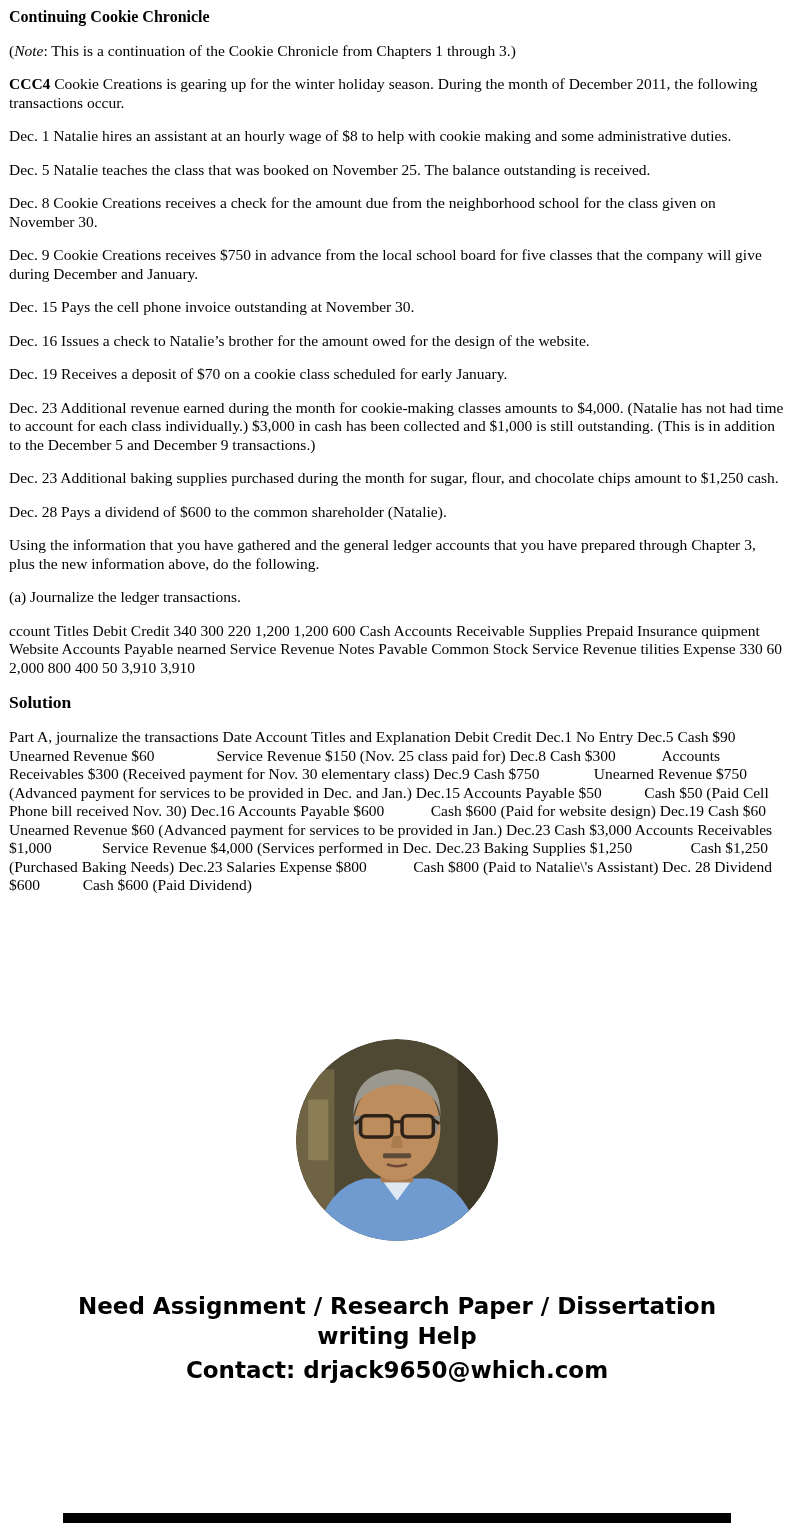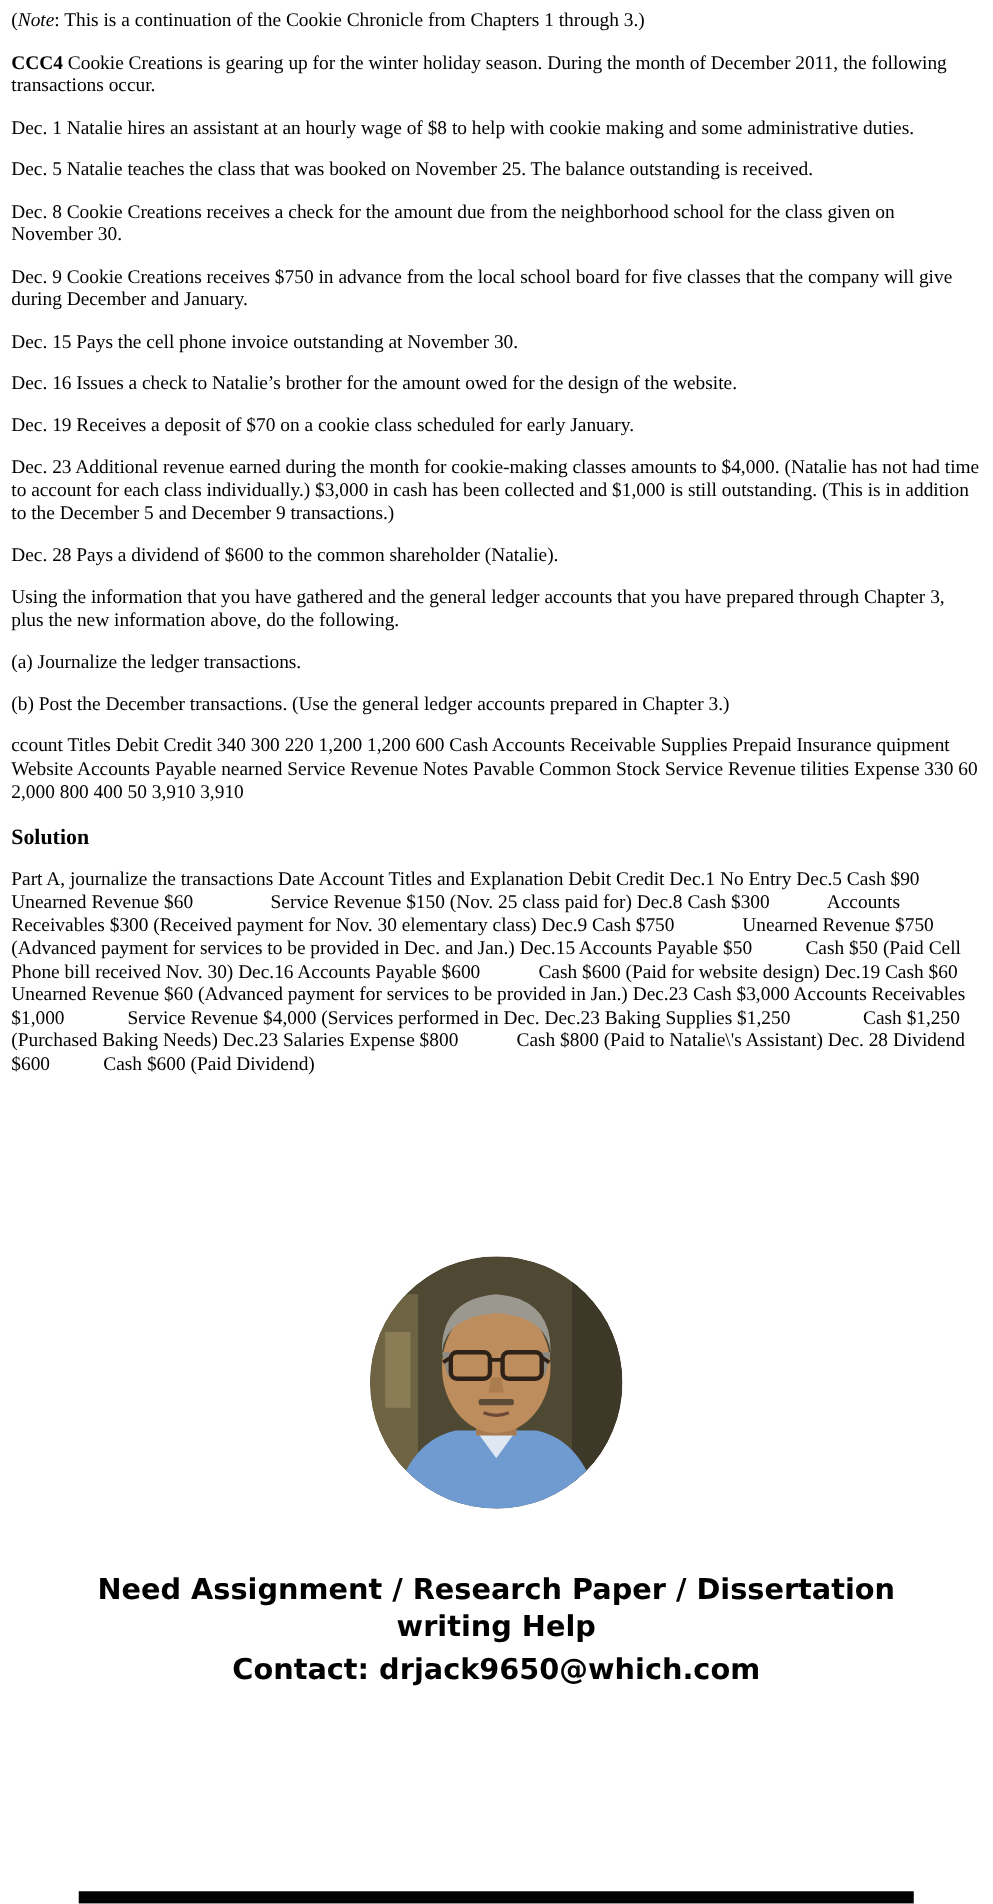--- a/index.html
+++ b/index.html
@@ -64,38 +64,39 @@
     width: 668px;
     height: 10px;
     background: #000000;
   }
 </style>
 </head>
 <body>
 
 <div class="page">
 
+  <h1 class="doc-title">Continuing Cookie Chronicle</h1>
 
   <p><span>(</span><em>Note</em><span>: This is a continuation of the Cookie Chronicle from Chapters 1 through 3.)</span></p>
 
   <p><strong>CCC4</strong><span> Cookie Creations is gearing up for the winter holiday season. During the month of December 2011, the following transactions occur.</span></p>
 
   <p>Dec. 1 Natalie hires an assistant at an hourly wage of $8 to help with cookie making and some administrative duties.</p>
   <p>Dec. 5 Natalie teaches the class that was booked on November 25. The balance outstanding is received.</p>
   <p>Dec. 8 Cookie Creations receives a check for the amount due from the neighborhood school for the class given on November 30.</p>
   <p>Dec. 9 Cookie Creations receives $750 in advance from the local school board for five classes that the company will give during December and January.</p>
   <p>Dec. 15 Pays the cell phone invoice outstanding at November 30.</p>
   <p>Dec. 16 Issues a check to Natalie’s brother for the amount owed for the design of the website.</p>
   <p>Dec. 19 Receives a deposit of $70 on a cookie class scheduled for early January.</p>
   <p>Dec. 23 Additional revenue earned during the month for cookie-making classes amounts to $4,000. (Natalie has not had time to account for each class individually.) $3,000 in cash has been collected and $1,000 is still outstanding. (This is in addition to the December 5 and December 9 transactions.)</p>
+  <p>Dec. 23 Additional baking supplies purchased during the month for sugar, flour, and chocolate chips amount to $1,250 cash.</p>
   <p>Dec. 28 Pays a dividend of $600 to the common shareholder (Natalie).</p>
 
   <p>Using the information that you have gathered and the general ledger accounts that you have prepared through Chapter 3, plus the new information above, do the following.</p>
   <p>(a) Journalize the ledger transactions.</p>
-  <p>(b) Post the December transactions. (Use the general ledger accounts prepared in Chapter 3.)</p>
 
   <p>ccount Titles Debit Credit 340 300 220 1,200 1,200 600 Cash Accounts Receivable Supplies Prepaid Insurance quipment Website Accounts Payable nearned Service Revenue Notes Pavable Common Stock Service Revenue tilities Expense 330 60 2,000 800 400 50 3,910 3,910</p>
 
   <h2 class="solution-title">Solution</h2>
 
   <p class="prewrap">Part A, journalize the transactions Date Account Titles and Explanation Debit Credit Dec.1 No Entry Dec.5 Cash $90 Unearned Revenue $60                Service Revenue $150 (Nov. 25 class paid for) Dec.8 Cash $300            Accounts Receivables $300 (Received payment for Nov. 30 elementary class) Dec.9 Cash $750              Unearned Revenue $750 (Advanced payment for services to be provided in Dec. and Jan.) Dec.15 Accounts Payable $50           Cash $50 (Paid Cell Phone bill received Nov. 30) Dec.16 Accounts Payable $600            Cash $600 (Paid for website design) Dec.19 Cash $60              Unearned Revenue $60 (Advanced payment for services to be provided in Jan.) Dec.23 Cash $3,000 Accounts Receivables $1,000             Service Revenue $4,000 (Services performed in Dec. Dec.23 Baking Supplies $1,250               Cash $1,250 (Purchased Baking Needs) Dec.23 Salaries Expense $800            Cash $800 (Paid to Natalie\'s Assistant) Dec. 28 Dividend $600           Cash $600 (Paid Dividend)</p>
 
   <div class="photo-wrap">
     <svg class="photo-circle" viewBox="0 0 200 200" xmlns="http://www.w3.org/2000/svg" aria-hidden="true">
       <defs>

